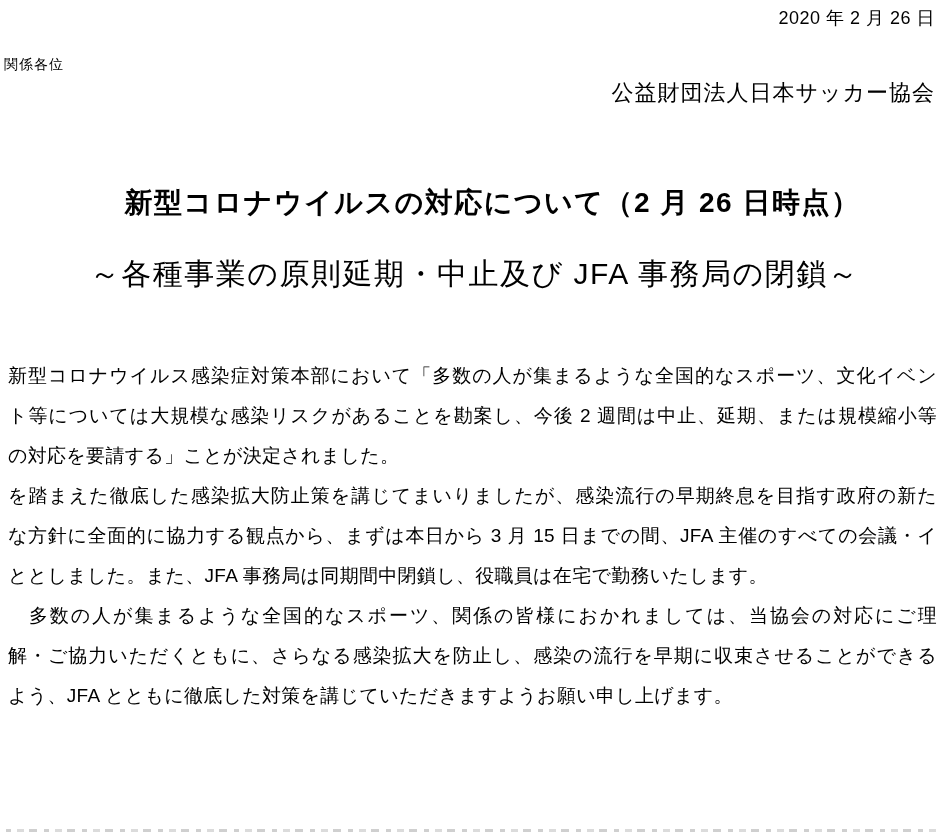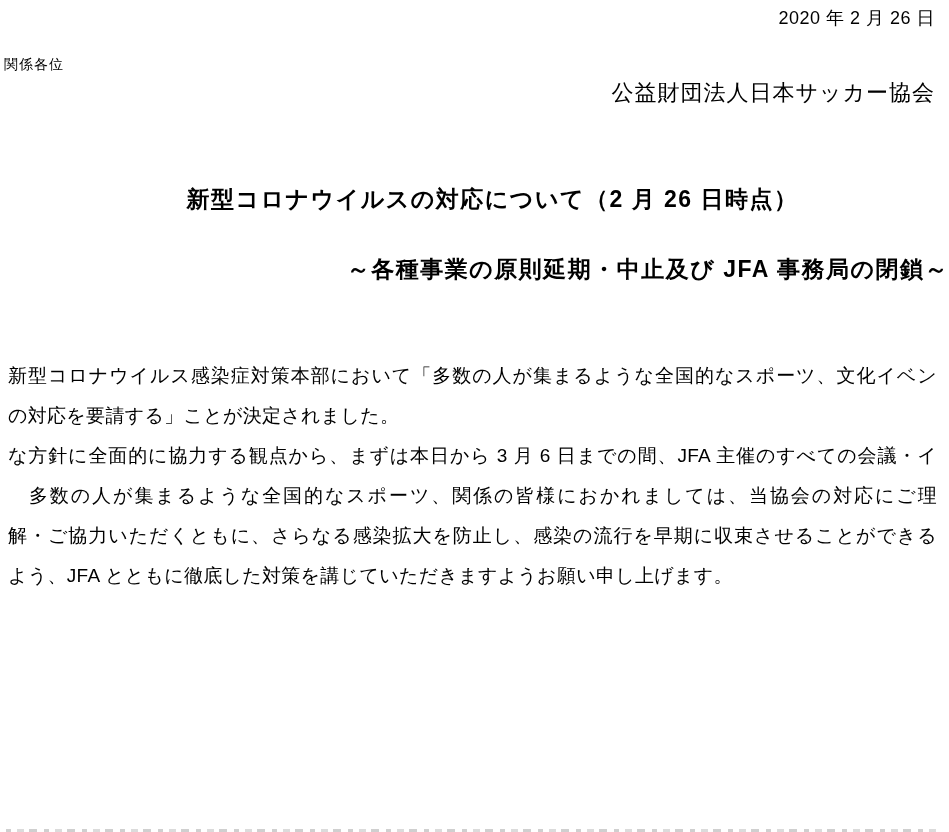--- a/index.html
+++ b/index.html
@@ -37,33 +37,33 @@
     letter-spacing: 1px;
     white-space: nowrap;
   }
   .doc-title {
     position: absolute;
     top: 184px;
     left: 0;
     right: 0;
     text-align: center;
     font-weight: bold;
-    font-size: 23px;
+    font-size: 28px;
     letter-spacing: 1.5px;
     white-space: nowrap;
     padding-left: 36px;
   }
   .doc-subtitle {
     position: absolute;
     top: 254px;
     left: 0;
     right: 0;
-    text-align: right;
-    font-weight: bold;
-    font-size: 23px;
+    text-align: center;
+    font-weight: normal;
+    font-size: 30px;
     letter-spacing: 1.5px;
     white-space: nowrap;
   }
   .body-text {
     position: absolute;
     top: 356px;
     left: 8px;
     right: 12px;
     font-size: 19px;
   }
@@ -107,25 +107,28 @@
   <div class="org-line">公益財団法人日本サッカー協会</div>
 
   <div class="doc-title">新型コロナウイルスの対応について（2 月 26 日時点）</div>
 
   <div class="doc-subtitle">～各種事業の原則延期・中止及び JFA 事務局の閉鎖～</div>
 
   <div class="body-text">
 
     <div>
       <div class="body-line">新型コロナウイルス感染症対策本部において「多数の人が集まるような全国的なスポーツ、文化イベン</div>
+      <div class="body-line">ト等については大規模な感染リスクがあることを勘案し、今後 2 週間は中止、延期、または規模縮小等</div>
       <div class="body-line para-end">の対応を要請する」ことが決定されました。</div>
     </div>
 
     <div>
-      <div class="body-line">な方針に全面的に協力する観点から、まずは本日から 3 月 6 日までの間、JFA 主催のすべての会議・イ</div>
+      <div class="body-line">を踏まえた徹底した感染拡大防止策を講じてまいりましたが、感染流行の早期終息を目指す政府の新た</div>
+      <div class="body-line">な方針に全面的に協力する観点から、まずは本日から 3 月 15 日までの間、JFA 主催のすべての会議・イ</div>
+      <div class="body-line para-end">ととしました。また、JFA 事務局は同期間中閉鎖し、役職員は在宅で勤務いたします。</div>
     </div>
 
     <div>
       <div class="body-line">　多数の人が集まるような全国的なスポーツ、関係の皆様におかれましては、当協会の対応にご理</div>
       <div class="body-line">解・ご協力いただくともに、さらなる感染拡大を防止し、感染の流行を早期に収束させることができる</div>
       <div class="body-line para-end">よう、JFA とともに徹底した対策を講じていただきますようお願い申し上げます。</div>
     </div>
 
   </div>
 

